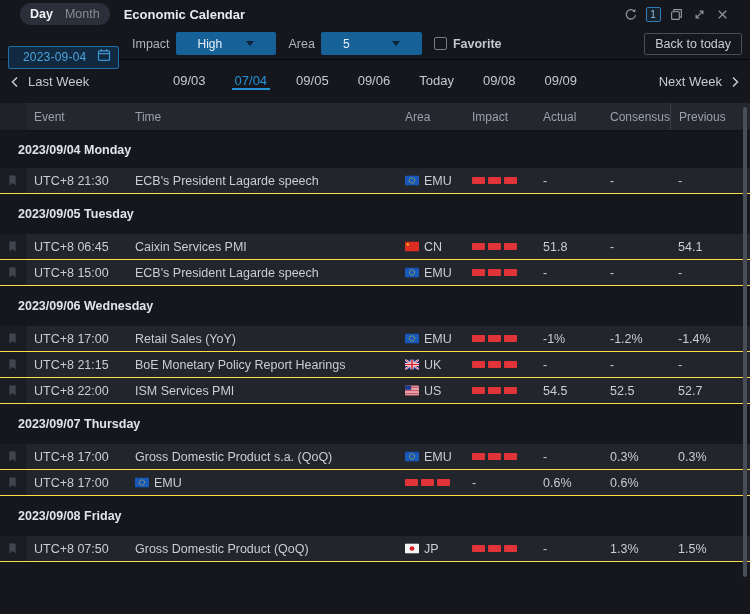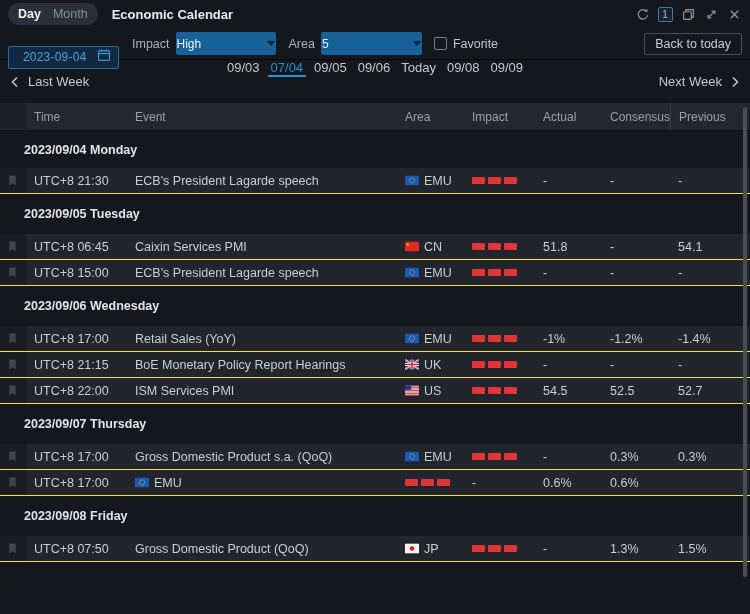--- a/index.html
+++ b/index.html
@@ -4,21 +4,21 @@
 <style>
   * { margin:0; padding:0; box-sizing:border-box; }
   html,body { background:#0e1013; }
   body { font-family:"Liberation Sans", sans-serif; }
   #app {
     position:relative; width:750px; height:614px;
     background:#15171d; color:#c9cdd4; overflow:hidden;
   }
 
   
-  .topbar { height:28px; display:flex; align-items:center; padding:0 8px; }
+  .topbar { height:28px; display:flex; align-items:center; padding:0 20px; }
   .view-toggle {
     display:flex; align-items:center; background:#2a2f3a; border-radius:12px;
     height:22px; padding:0 10px; gap:12px;
   }
   .view-toggle .opt { font-size:12.5px; color:#878c96; cursor:pointer; }
   .view-toggle .opt.active { color:#f2f3f5; font-weight:bold; }
   .app-title { margin-left:14px; font-size:13px; font-weight:bold; color:#e8eaed; }
   .win-icons { margin-left:auto; display:flex; align-items:center; gap:7px; }
   .win-icons .wicon { width:16px; height:16px; display:flex; align-items:center; justify-content:center; cursor:pointer; }
   .win-icons svg { display:block; }
@@ -36,55 +36,55 @@
   .date-field {
     width:111px; height:23px; background:#112a41; border:1px solid #1f6fa8; border-radius:2px;
     display:flex; align-items:center; justify-content:space-between; padding:0 7px 0 14px;
     cursor:pointer;
     margin-top:27px;
   }
   .date-field .dval { font-size:12px; color:#4aa2dc; letter-spacing:0.2px; }
   .flabel { font-size:12.5px; color:#aeb2bb; margin:0 6px 0 13px; }
   .select-pill {
     height:23px; background:#176199; border-radius:2px; display:flex; align-items:center;
-    justify-content:space-between; padding:0 1px; cursor:pointer;
+    justify-content:space-between; padding:0 22px; cursor:pointer;
   }
   .select-pill .sval { font-size:12px; color:#eaf2f9; }
   .caret { width:0; height:0; border-left:4.5px solid transparent; border-right:4.5px solid transparent; border-top:5px solid #0d2334; }
   .sel-impact { width:100px; }
   .sel-area   { width:101px; }
-  .fav-wrap { display:flex; align-items:center; margin-left:12px; gap:6px; cursor:pointer; }
+  .fav-wrap { display:flex; align-items:center; margin-left:12px; gap:6px; cursor:pointer;font-weight:bold; }
   .checkbox { width:13px; height:13px; border:1.5px solid #787d86; border-radius:2px; background:transparent; }
   .fav-label { font-size:12.5px; color:#c3c7ce; }
   .back-btn {
     margin-left:auto; height:22px; padding:0 10px; border:1px solid #4a4e57; border-radius:2px;
     font-size:12.5px; color:#c9cdd4; display:flex; align-items:center; background:transparent; cursor:pointer;
   }
 
   
   .weeknav { position:relative; height:43px; display:flex; align-items:center; padding:0 10px; }
   .wk-side { display:flex; align-items:center; gap:8px; font-size:13px; color:#c6c9d0; cursor:pointer; }
   .wk-side.right { margin-left:auto; }
   .week-dates {
     position:absolute; left:50%; top:0; transform:translateX(-50%);
-    height:100%; display:flex; align-items:flex-start; gap:5px;
+    height:100%; display:flex; align-items:center; gap:23px;
   }
   .week-date {
     display:flex; align-items:center; font-size:13px; color:#c6c9d0;
     border-bottom:2px solid transparent; padding:0 3px; cursor:pointer;
   }
   .week-date.active { color:#2492d6; border-bottom-color:#2492d6; }
 
   
   .grid-row { display:grid; grid-template-columns:26px 101px 270px 67px 71px 67px 68px 1fr; align-items:center; }
   .thead { height:28px; background:#24272e; border-bottom:1px solid #101216; }
   .thead .hcell { font-size:12px; color:#9aa0ab; padding-left:8px; height:100%; display:flex; align-items:center; }
   .thead .hcell.first { background:#1e2127; }
   .thead .hcell.prev-col { border-left:1px solid #3a3e46; }
-  .group-band { height:40px; display:flex; align-items:center; padding-left:24px; }
+  .group-band { height:40px; display:flex; align-items:center; padding-left:18px; }
   .group-band.first-band { height:37px; }
   .group-date { font-size:12.5px; font-weight:bold; color:#e2e4e9; }
   .erow { height:26px; background:#22252b; border-bottom:1px solid #fde047; cursor:default; }
   .cell { font-size:12.5px; color:#c9cdd4; padding-left:8px; white-space:nowrap; overflow:hidden; }
   .bm-cell {
     height:100%; background:#1a1d22; border-right:1px solid #17191f;
     display:flex; align-items:center; justify-content:center; padding:0; cursor:pointer;
   }
   .area-cell { display:flex; align-items:center; gap:5px; }
   .flag { width:14px; height:11px; border-radius:1.5px; overflow:hidden; flex:0 0 auto; }
@@ -222,22 +222,22 @@
     <div class="wk-side right">
       <span>Next Week</span>
       <svg width="10" height="12" viewBox="0 0 10 12">
           <polyline points="3,1.5 7.5,6 3,10.5" fill="none" stroke="#c6c9d0" stroke-width="1.5"></polyline>
         </svg>
     </div>
   </div>
 
   <div class="grid-row thead">
     <div class="hcell first"></div>
+    <div class="hcell">Event</div>
     <div class="hcell">Time</div>
-    <div class="hcell">Event</div>
     <div class="hcell">Area</div>
     <div class="hcell">Impact</div>
     <div class="hcell">Actual</div>
     <div class="hcell">Consensus</div>
     <div class="hcell prev-col">Previous</div>
   </div>
 
   <div>
       <div class="group-band first-band">
     <span class="group-date">2023/09/04 Monday</span>

